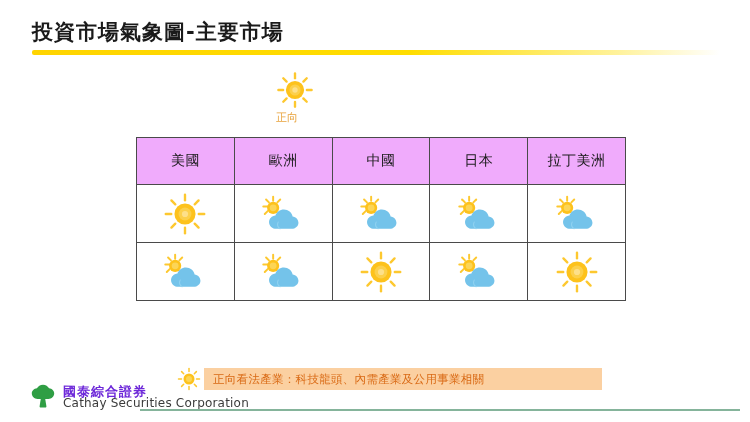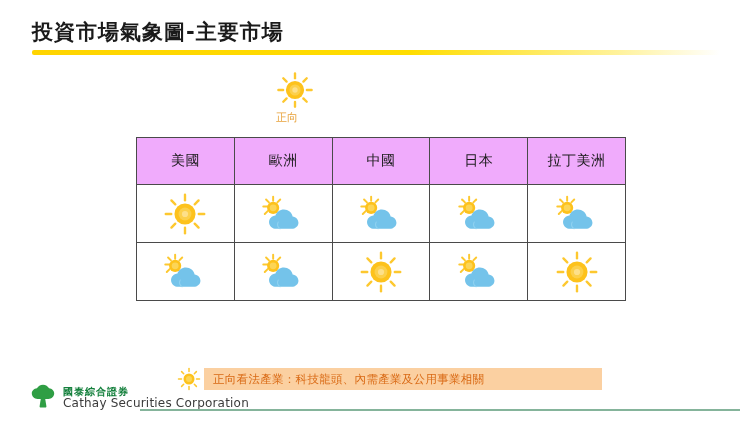--- a/index.html
+++ b/index.html
@@ -156,23 +156,23 @@
     height: 28px;
     flex: none;
   }
   .logo-words {
     margin-left: 5px;
     display: flex;
     flex-direction: column;
     justify-content: center;
   }
   .logo-cn {
-    font-size: 10px;
+    font-size: 13px;
     font-weight: bold;
-    color: #15803d;
+    color: #6d28d9;
     letter-spacing: 1px;
     line-height: 14px;
     white-space: nowrap;
   }
   .logo-en {
     font-size: 12px;
     color: #3b3b3b;
     letter-spacing: 0.2px;
     line-height: 9px;
     white-space: nowrap;

